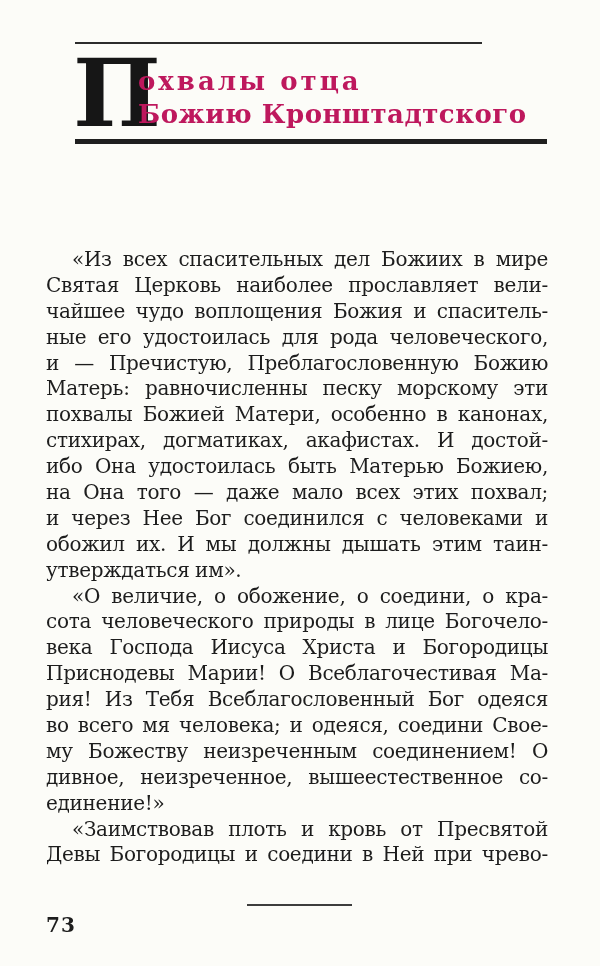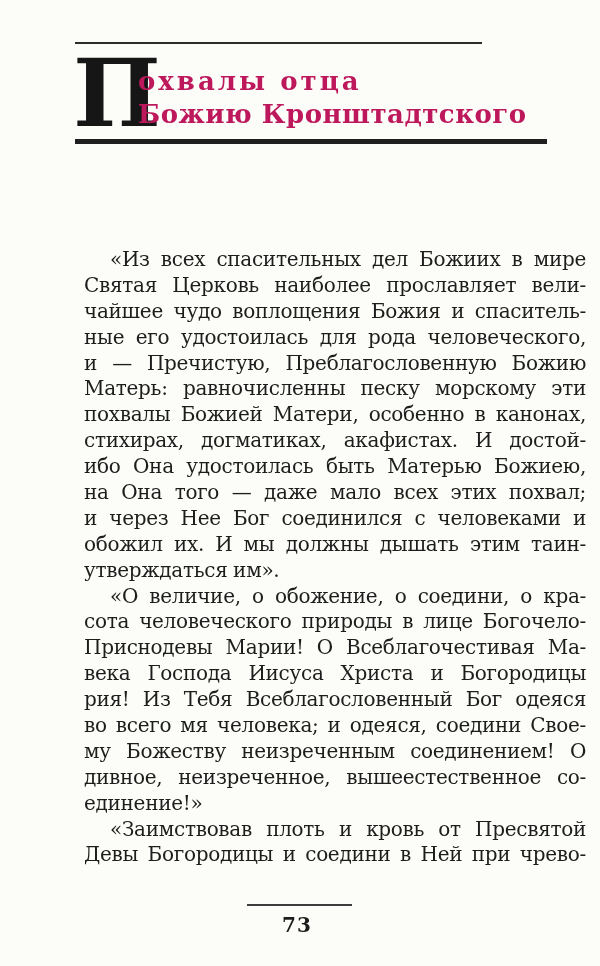--- a/index.html
+++ b/index.html
@@ -43,21 +43,20 @@
     width: 472px; height: 5px;
     background: #1f1f1f;
   }
   .body-text {
     position: absolute;
     left: 46px; top: 247px;
     width: 502px;
     font-size: 20px;
     letter-spacing: -0.3px;
     word-spacing: -0.5px;
-    margin-left: 38px;
   }
   .bl {
     height: 25.9px;
     line-height: 25.9px;
     text-align: justify;
     text-align-last: justify;
     overflow: hidden;
     white-space: normal;
   }
   .bl.indent { padding-left: 26px; }
@@ -65,21 +64,20 @@
   .footer-rule {
     position: absolute;
     left: 247px; top: 904px;
     width: 105px; height: 2px;
     background: #3d3d3d;
   }
   .page-number {
     position: absolute;
     left: 46px; top: 913px;
     width: 502px;
-    text-align: center;
     font-size: 20px;
     font-weight: bold;
     letter-spacing: 1px;
   }
 </style>
 </head>
 <body>
 
 <div class="page" style="background: rgb(252, 252, 248); color: rgb(29, 29, 29);">
 
@@ -103,22 +101,22 @@
       <div class="bl">Матерь: равночисленны песку морскому эти</div>
       <div class="bl">похвалы Божией Матери, особенно в канонах,</div>
       <div class="bl">стихирах, догматиках, акафистах. И достой-</div>
       <div class="bl">ибо Она удостоилась быть Матерью Божиею,</div>
       <div class="bl">на Она того — даже мало всех этих похвал;</div>
       <div class="bl">и через Нее Бог соединился с человеками и</div>
       <div class="bl">обожил их. И мы должны дышать этим таин-</div>
       <div class="bl endline">утверждаться им».</div>
       <div class="bl indent">«О величие, о обожение, о соедини, о кра-</div>
       <div class="bl">сота человеческого природы в лице Богочело-</div>
+      <div class="bl">века Господа Иисуса Христа и Богородицы</div>
       <div class="bl">Приснодевы Марии! О Всеблагочестивая Ма-</div>
-      <div class="bl">века Господа Иисуса Христа и Богородицы</div>
       <div class="bl">рия! Из Тебя Всеблагословенный Бог одеяся</div>
       <div class="bl">во всего мя человека; и одеяся, соедини Свое-</div>
       <div class="bl">му Божеству неизреченным соединением! О</div>
       <div class="bl">дивное, неизреченное, вышеестественное со-</div>
       <div class="bl endline">единение!»</div>
       <div class="bl indent">«Заимствовав плоть и кровь от Пресвятой</div>
       <div class="bl">Девы Богородицы и соедини в Ней при чрево-</div>
     </div>
 
   <div class="footer-rule"></div>

